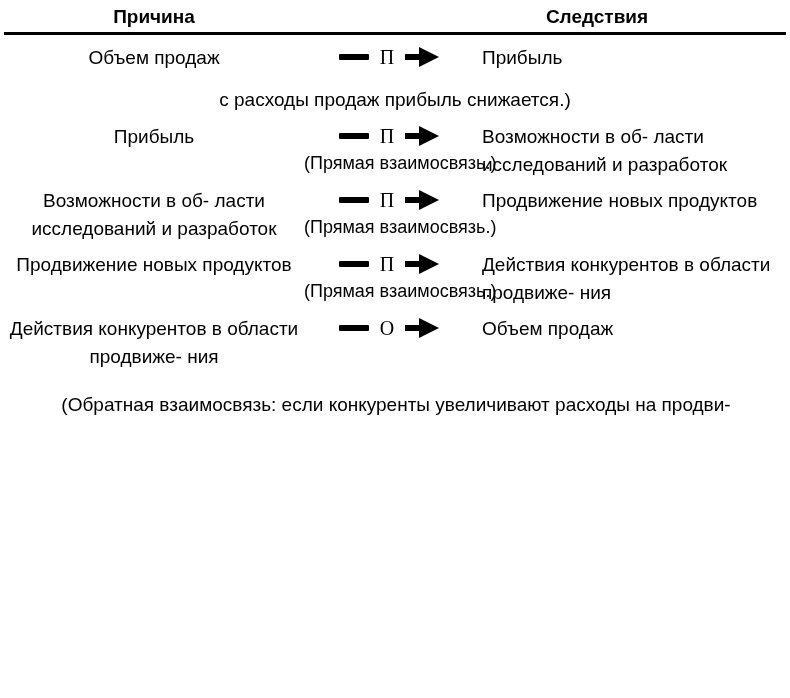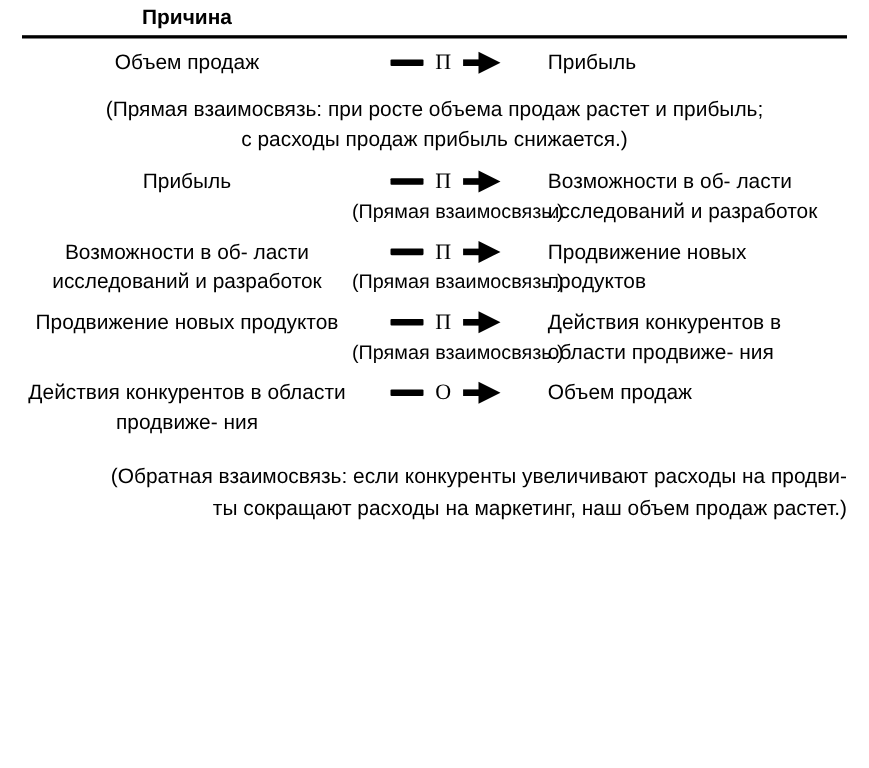--- a/index.html
+++ b/index.html
@@ -12,21 +12,21 @@
     height: 698px;
     font-family: "Liberation Sans", sans-serif;
     color: #000000;
     overflow: hidden;
   }
   .sheet {
     position: relative;
     width: 790px;
     height: 698px;
     box-sizing: border-box;
-    padding: 0 20px;
+    padding: 0 4px;
   }
   
   .head-row {
     display: flex;
     align-items: flex-end;
     height: 28px;
   }
   .head-cause {
     width: 300px;
     text-align: center;
@@ -131,56 +131,56 @@
     text-align: center;
     margin-top: 14px;
   }
   .note-block .ln {
     display: block;
   }
   .bottom-note {
     font-size: 19px;
     line-height: 1.55;
     margin-top: 20px;
-    text-align: right;
+    text-align: center;
     padding-left: 2px;
   }
   .bottom-note .ln {
     display: block;
   }
 </style>
 </head>
 <body>
 
 <div class="sheet">
 
   <div class="head-row">
     <div class="head-cause">Причина</div>
     <div class="head-gap"></div>
+    <div class="head-effect">Следствия</div>
   </div>
   <div class="rule"></div>
 
   <div class="link-row">
     <div class="cell-cause">
       <span class="ln">Объем продаж</span>
     </div>
     <div class="cell-mid">
       <div class="arrow-line">
         <span class="dash"></span>
         <span class="sign">П</span>
         <span class="arrowhead"></span>
       </div>
     </div>
     <div class="cell-effect">
       <span class="ln">Прибыль</span>
     </div>
   </div>
 
   <div class="note-block">
-    <span class="ln">(Прямая взаимосвязь: при росте объема продаж растет и прибыль;</span>
     <span class="ln">с расходы продаж прибыль снижается.)</span>
   </div>
 
   <div class="link-row">
     <div class="cell-cause">
       <span class="ln">Прибыль</span>
     </div>
     <div class="cell-mid">
       <div class="arrow-line">
         <span class="dash"></span>
@@ -249,16 +249,15 @@
         <span class="arrowhead"></span>
       </div>
     </div>
     <div class="cell-effect">
       <span class="ln">Объем продаж</span>
     </div>
   </div>
 
   <div class="bottom-note">
     <span class="ln">(Обратная взаимосвязь: если конкуренты увеличивают расходы на продви-</span>
-    <span class="ln">ты сокращают расходы на маркетинг, наш объем продаж растет.)</span>
   </div>
 
 </div>
 
 </body></html>

